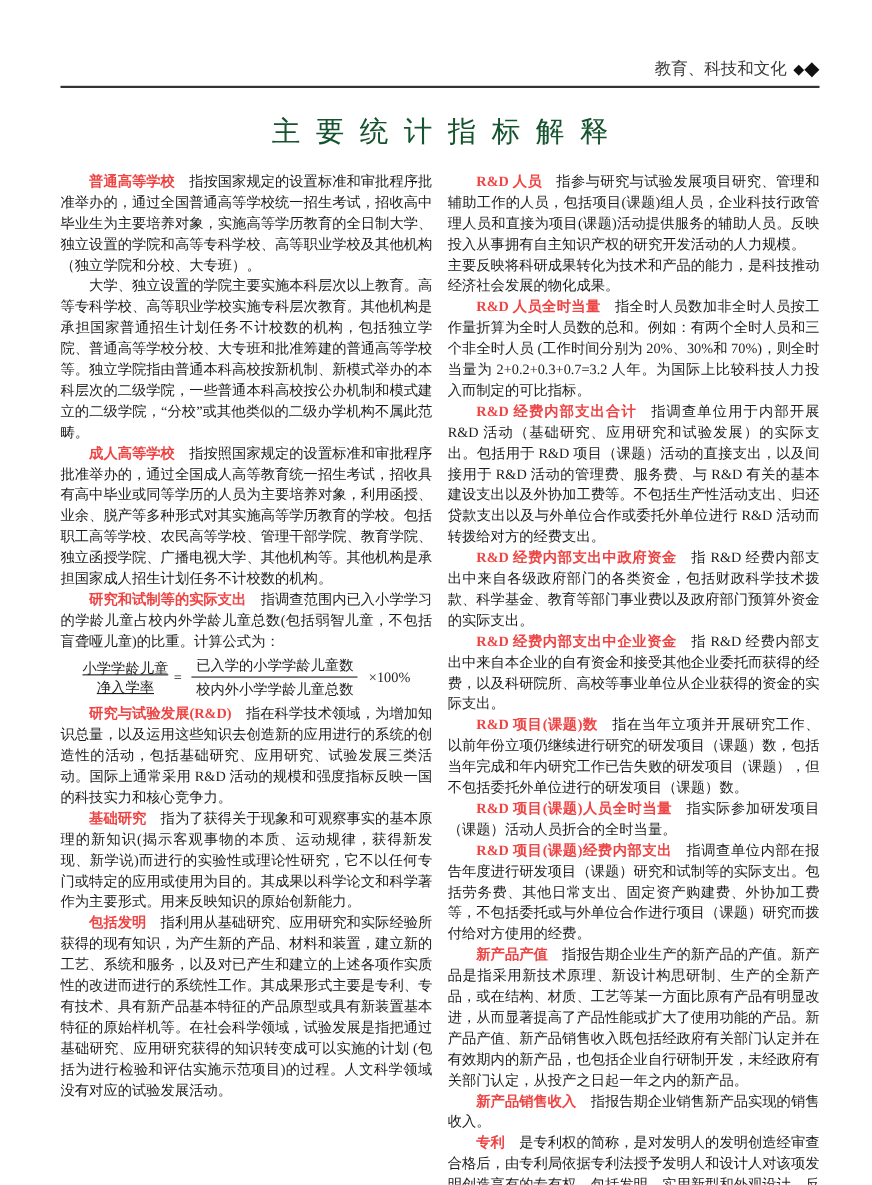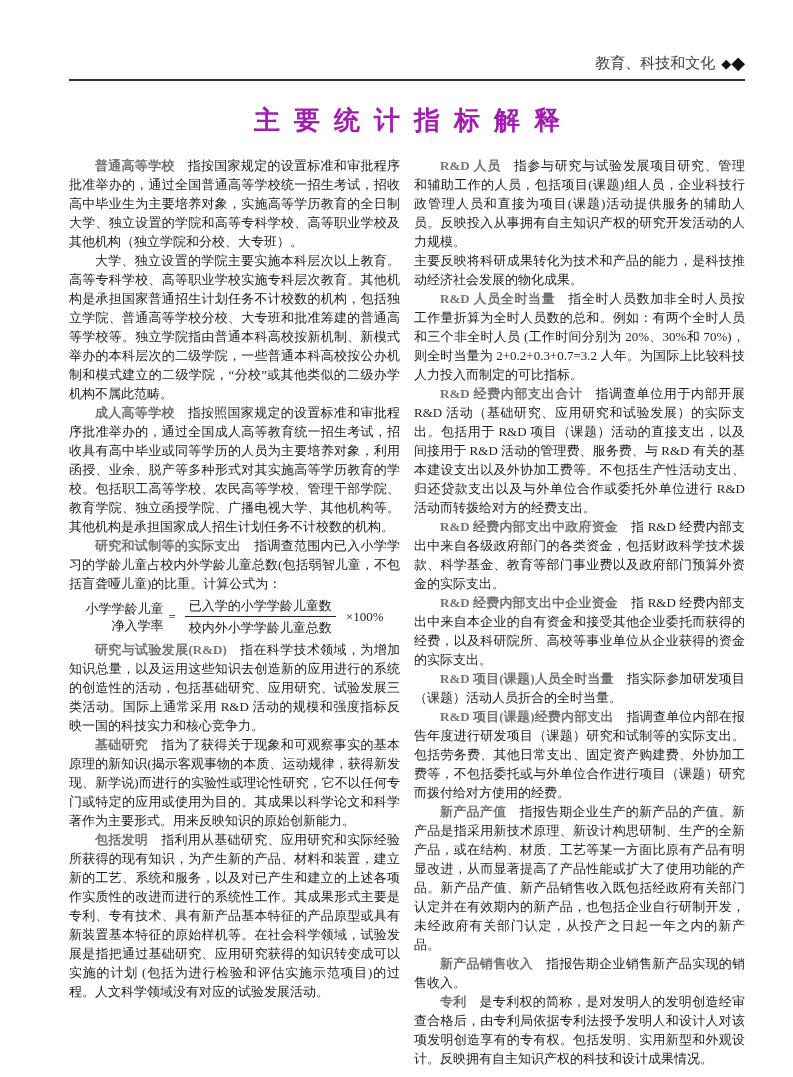--- a/index.html
+++ b/index.html
@@ -5,21 +5,21 @@
   html, body {
     margin: 0; padding: 0;
     background: #ffffff;
     width: 793px; height: 1077px;
     overflow: hidden;
   }
   .page {
     position: relative;
     width: 793px; height: 809px;
     box-sizing: border-box;
-    padding: 52px 48px 0 69px;
+    padding: 52px 48px 0 55px;
     font-family: "Liberation Serif", "DejaVu Serif", serif;
     color: #1c1c1c;
   }
   
   .running-head {
     display: flex;
     justify-content: flex-end;
     align-items: baseline;
     gap: 6px;
     font-family: "Liberation Sans", "DejaVu Sans", sans-serif;
@@ -29,51 +29,51 @@
     border-bottom: 2.5px solid #333333;
   }
   .diamonds { display: inline-flex; align-items: center; color: #111; }
   .diamond-sm { font-size: 13px; }
   .diamond-lg { font-size: 18px; }
   
   .page-title {
     margin: 22px 0 18px 0;
     text-align: center;
     font-family: "Liberation Sans", "DejaVu Sans", sans-serif;
-    font-weight: 700;
+    font-weight: 400;
     font-size: 26px;
     letter-spacing: 14px;
     text-indent: 14px;
-    color: #a21caf;
+    color: #14532d;
   }
   
   .columns {
     display: flex;
     gap: 14px;
     min-height: 880px;
   }
   .col {
     width: 338px;
     font-size: 13px;
     line-height: 19px;
     text-align: justify;
   }
   .para { margin: 0; text-indent: 2em; }
   .para.no-indent { text-indent: 0; }
-  .term { font-weight: 700; margin-right: 1em; color: #737373; }
+  .term { font-weight: 700; margin-right: 1em; color: #ef4444; }
   
   .formula {
     display: flex;
     justify-content: center;
     align-items: center;
     margin: 4px 0 4px 0;
     font-size: 13px;
     line-height: 17px;
   }
-  .stack { text-align: right; }
+  .stack { text-align: center; text-decoration: underline; }
   .frac { text-align: center; margin: 0 4px; }
   .frac .num { padding: 0 4px 2px 4px; }
   .frac .den { border-top: 1.2px solid #222; padding: 2px 4px 0 4px; }
   .eq { margin: 0 5px; }
   .times { margin-left: 6px; white-space: nowrap; }
 </style>
 </head>
 <body>
 
 <div class="page">
@@ -114,20 +114,21 @@
       <p class="para"><span class="term">包括发明</span><span>指利用从基础研究、应用研究和实际经验所获得的现有知识，为产生新的产品、材料和装置，建立新的工艺、系统和服务，以及对已产生和建立的上述各项作实质性的改进而进行的系统性工作。其成果形式主要是专利、专有技术、具有新产品基本特征的产品原型或具有新装置基本特征的原始样机等。在社会科学领域，试验发展是指把通过基础研究、应用研究获得的知识转变成可以实施的计划 (包括为进行检验和评估实施示范项目)的过程。人文科学领域没有对应的试验发展活动。</span></p>
     </div>
 
     <div class="col">
       <p class="para"><span class="term">R&amp;D 人员</span><span>指参与研究与试验发展项目研究、管理和辅助工作的人员，包括项目(课题)组人员，企业科技行政管理人员和直接为项目(课题)活动提供服务的辅助人员。反映投入从事拥有自主知识产权的研究开发活动的人力规模。</span></p>
       <p class="para no-indent"><span>主要反映将科研成果转化为技术和产品的能力，是科技推动经济社会发展的物化成果。</span></p>
       <p class="para"><span class="term">R&amp;D 人员全时当量</span><span>指全时人员数加非全时人员按工作量折算为全时人员数的总和。例如：有两个全时人员和三个非全时人员 (工作时间分别为 20%、30%和 70%)，则全时当量为 2+0.2+0.3+0.7=3.2 人年。为国际上比较科技人力投入而制定的可比指标。</span></p>
       <p class="para"><span class="term">R&amp;D 经费内部支出合计</span><span>指调查单位用于内部开展 R&amp;D 活动（基础研究、应用研究和试验发展）的实际支出。包括用于 R&amp;D 项目（课题）活动的直接支出，以及间接用于 R&amp;D 活动的管理费、服务费、与 R&amp;D 有关的基本建设支出以及外协加工费等。不包括生产性活动支出、归还贷款支出以及与外单位合作或委托外单位进行 R&amp;D 活动而转拨给对方的经费支出。</span></p>
       <p class="para"><span class="term">R&amp;D 经费内部支出中政府资金</span><span>指 R&amp;D 经费内部支出中来自各级政府部门的各类资金，包括财政科学技术拨款、科学基金、教育等部门事业费以及政府部门预算外资金的实际支出。</span></p>
       <p class="para"><span class="term">R&amp;D 经费内部支出中企业资金</span><span>指 R&amp;D 经费内部支出中来自本企业的自有资金和接受其他企业委托而获得的经费，以及科研院所、高校等事业单位从企业获得的资金的实际支出。</span></p>
+      <p class="para"><span class="term">R&amp;D 项目(课题)数</span><span>指在当年立项并开展研究工作、以前年份立项仍继续进行研究的研发项目（课题）数，包括当年完成和年内研究工作已告失败的研发项目（课题），但不包括委托外单位进行的研发项目（课题）数。</span></p>
       <p class="para"><span class="term">R&amp;D 项目(课题)人员全时当量</span><span>指实际参加研发项目（课题）活动人员折合的全时当量。</span></p>
       <p class="para"><span class="term">R&amp;D 项目(课题)经费内部支出</span><span>指调查单位内部在报告年度进行研发项目（课题）研究和试制等的实际支出。包括劳务费、其他日常支出、固定资产购建费、外协加工费等，不包括委托或与外单位合作进行项目（课题）研究而拨付给对方使用的经费。</span></p>
       <p class="para"><span class="term">新产品产值</span><span>指报告期企业生产的新产品的产值。新产品是指采用新技术原理、新设计构思研制、生产的全新产品，或在结构、材质、工艺等某一方面比原有产品有明显改进，从而显著提高了产品性能或扩大了使用功能的产品。新产品产值、新产品销售收入既包括经政府有关部门认定并在有效期内的新产品，也包括企业自行研制开发，未经政府有关部门认定，从投产之日起一年之内的新产品。</span></p>
       <p class="para"><span class="term">新产品销售收入</span><span>指报告期企业销售新产品实现的销售收入。</span></p>
       <p class="para"><span class="term">专利</span><span>是专利权的简称，是对发明人的发明创造经审查合格后，由专利局依据专利法授予发明人和设计人对该项发明创造享有的专有权。包括发明、实用新型和外观设计。反映拥有自主知识产权的科技和设计成果情况。</span></p>
     </div>
 
   </div>
 
 </div>

